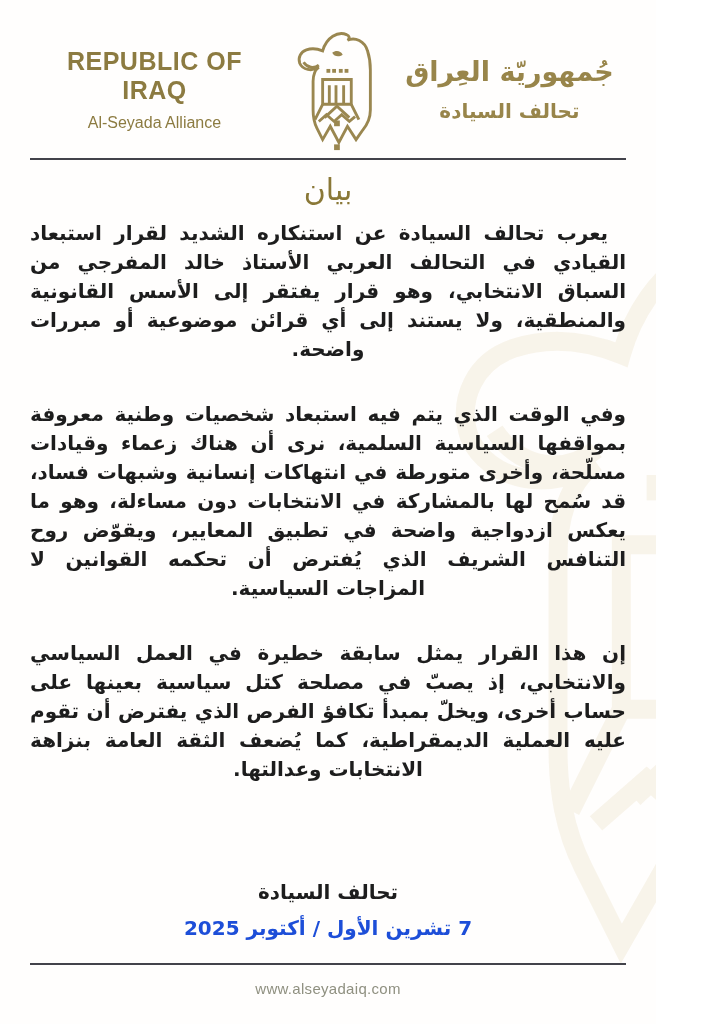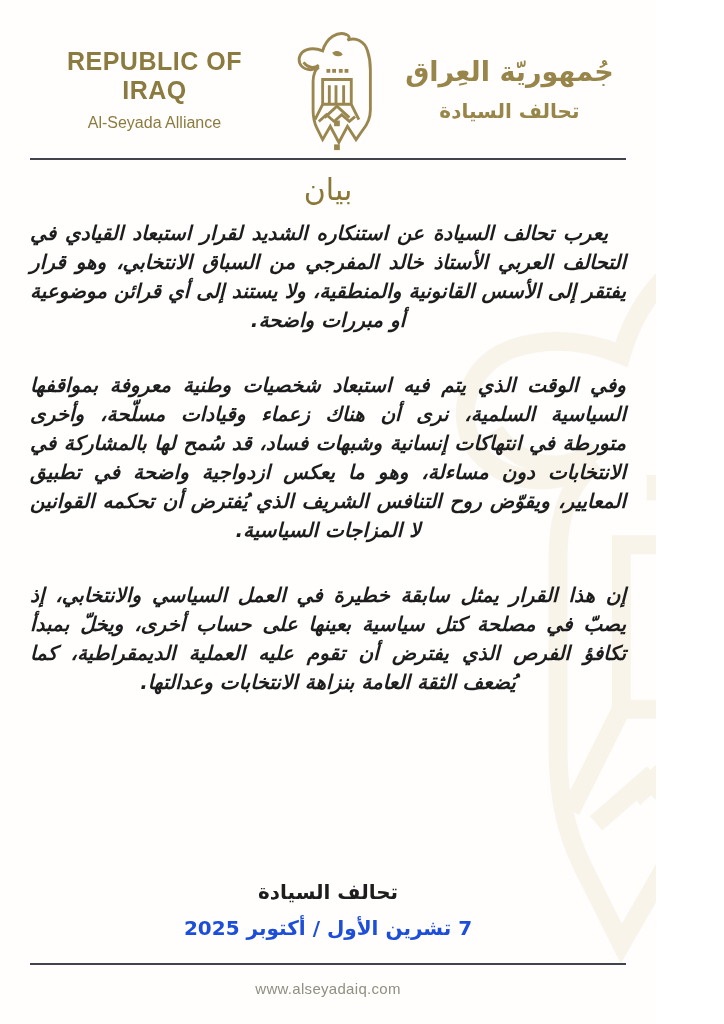--- a/index.html
+++ b/index.html
@@ -55,21 +55,20 @@
     font-size:30px; font-weight:normal;
     margin-bottom:12px;
   }
   .main p {
     direction:rtl;
     text-align:justify;
     text-align-last:center;
     font-size:20px; line-height:29px;
     font-weight:bold; color:#1d1d1d;
     margin-bottom:36px;
-    font-style:italic;
   }
   .main p.first { text-indent:18px; }
   
   .footer-sig {
     position:absolute; top:880px; left:0; right:0;
     text-align:center; direction:rtl;
     color:#1d1d1d; font-weight:bold; font-size:20px;
   }
   .footer-date {
     position:absolute; top:916px; left:0; right:0;

